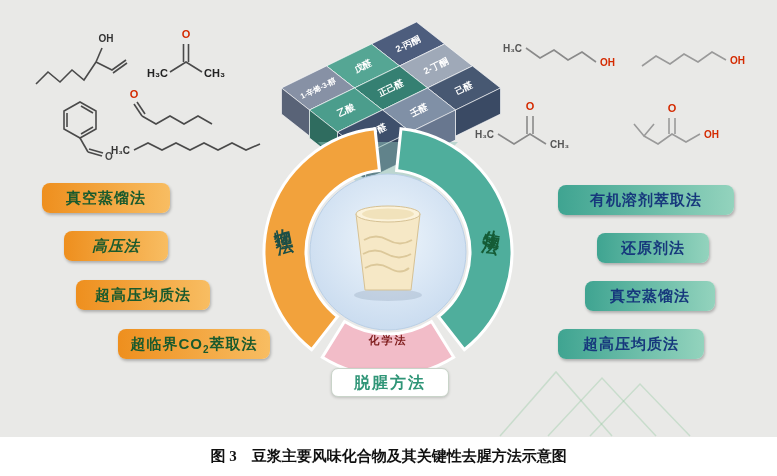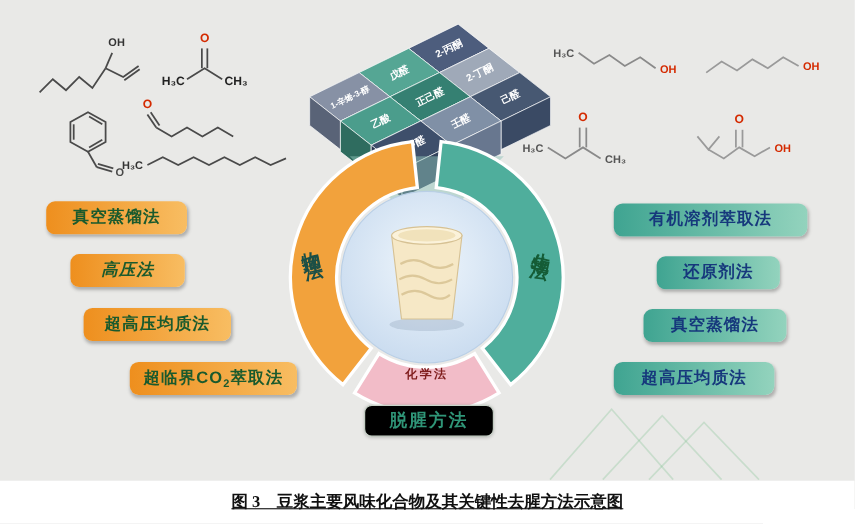--- a/index.html
+++ b/index.html
@@ -9,32 +9,32 @@
   svg text{font-family:"Liberation Sans",sans-serif;}
   .cube-label{fill:#ffffff;font-weight:bold;}
   .atom{font-weight:bold;}
   .vlabel{position:absolute;writing-mode:vertical-rl;text-orientation:upright;font-weight:bold;
           font-size:17px;letter-spacing:4px;}
   .vlabel.left{left:268px;top:216px;color:#1c4f46;transform:rotate(-12deg);}
   .vlabel.right{left:484px;top:216px;color:#155c36;transform:rotate(12deg);}
   .hlabel-chem{position:absolute;left:348px;top:333px;width:80px;text-align:center;
                font-size:11px;font-weight:bold;color:#7f1d1d;letter-spacing:2px;}
   .badge{position:absolute;left:331px;top:368px;width:116px;height:27px;line-height:27px;
-         text-align:center;background:#000000;border:1px solid #c9d4c9;border-radius:7px;
+         text-align:center;background:#ffffff;border:1px solid #c9d4c9;border-radius:7px;
          font-weight:bold;font-size:16px;color:#2f9577;letter-spacing:2px;
          box-shadow:0 1px 3px rgba(0,0,0,.18);}
   .mbtn{position:absolute;height:30px;line-height:30px;text-align:center;font-size:15px;
         font-weight:bold;border-radius:8px;box-shadow:1px 2px 3px rgba(0,0,0,.25);
         letter-spacing:1px;}
   .mbtn.orange{background:linear-gradient(90deg,#ee8f1e,#f8bd62);color:#1a5a2d;}
   .mbtn.teal{background:linear-gradient(90deg,#3fa491,#93d3bd);color:#16387c;}
   .mbtn sub{font-size:10px;}
   .caption-strip{position:absolute;left:0;top:437px;width:777px;height:39px;background:#ffffff;}
   .caption{text-align:center;font-family:"Liberation Serif",serif;font-size:15px;color:#101010;
-           font-weight:bold;margin-top:10px;text-decoration:underline;}
+           font-weight:bold;margin-top:10px;}
 </style>
 </head>
 <body>
 
 <div class="stage">
 
   <svg class="art" width="777" height="440" viewBox="0 0 777 440">
     <defs>
       <radialGradient id="hubGrad" cx="50%" cy="42%" r="65%">
         <stop offset="0%" stop-color="#eff6fc"></stop>

